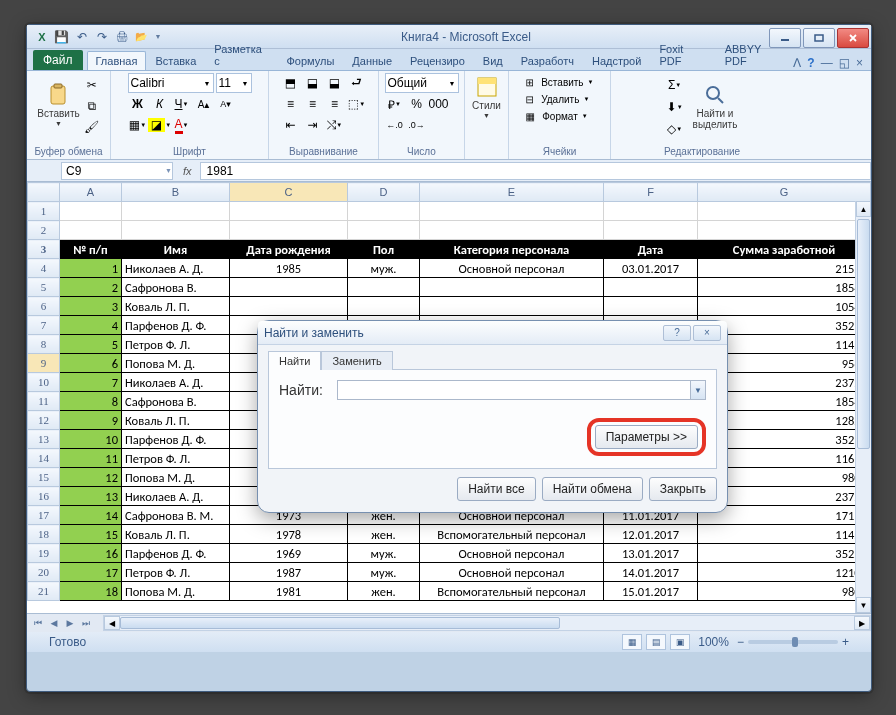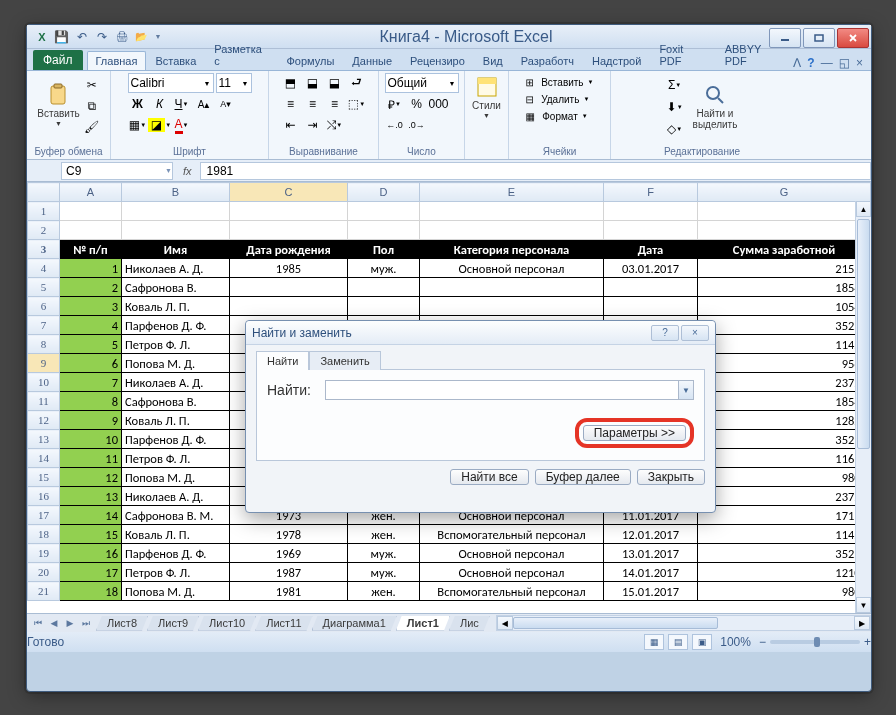--- a/index.html
+++ b/index.html
@@ -8,21 +8,21 @@
 
 
 #frame{position:absolute;left:26px;top:24px;width:846px;height:668px;
   background:#bfd2e5;border:1px solid #3f5b7d;border-radius:4px;
   box-shadow:0 0 0 2px rgba(0,0,0,.15),0 4px 18px rgba(0,0,0,.35);}
 #titlebar{height:24px;display:flex;align-items:center;background:linear-gradient(#e8eff8,#cfdff1);border-bottom:1px solid #aebfd6;}
 #qat{display:flex;align-items:center;padding-left:6px;gap:2px}
 .qat-btn{width:18px;height:18px;display:flex;align-items:center;justify-content:center;border-radius:2px;}
 .qat-btn svg,.qat-btn span{color:#3a5b88}
 .qat-drop{width:10px;height:18px;display:flex;align-items:center;justify-content:center;font-size:7px;color:#627ca0}
-#title-text{flex:1;text-align:center;font-size:16px;color:#3a5b88}
+#title-text{flex:1;text-align:center;font-size:12px;color:#3a5b88}
 #win-btns{display:flex}
 .win-btn{width:32px;height:20px;margin:2px 2px 0 0;border:1px solid #8097ba;border-radius:2px;display:flex;align-items:center;justify-content:center;background:linear-gradient(#f3f7fc,#d6e4f3);}
 .win-btn.close{background:linear-gradient(#f28a83,#d94a40);border-color:#a33;color:#fff}
 .win-btn svg{width:12px;height:10px;}
 
 
 #ribbon-tabs{height:22px;display:flex;align-items:flex-end;padding-left:6px;background:#cfdff1;border-bottom:1px solid #99b6d7;}
 .file-tab{background:#1e7146;color:#fff;padding:3px 10px;border-radius:2px 2px 0 0;margin-right:4px;font-size:12px}
 .ribbon-tab{padding:3px 8px;font-size:11px;color:#2d4f7c;border:1px solid transparent;border-bottom:none}
 .ribbon-tab.active{background:#f2f7fc;border-color:#99b6d7;border-radius:2px 2px 0 0;}
@@ -72,46 +72,46 @@
 .sheet-tabs{display:flex;align-items:flex-end}
 .sheet-tab{padding:1px 10px;font-size:11px;color:#3a3a3a;background:#d9e2ee;border:1px solid #b0c0d6;border-top:none;margin-left:-1px;clip-path:polygon(6px 0,100% 0,calc(100% - 6px) 100%,0 100%)}
 .sheet-tab.active{background:#fff;font-weight:bold}
 
 #h-scroll{flex:1;height:16px;margin-left:6px;background:#e7eef8;display:flex;border:1px solid #c3d2e5;}
 #h-scroll .scroll-arrow{width:16px;height:14px}
 #h-scroll-track{flex:1;position:relative}
 #h-scroll-thumb{position:absolute;left:0;width:60%;top:1px;bottom:1px;background:linear-gradient(#e9f0fa,#cadcf0);border:1px solid #a7bcd7;border-radius:2px}
 
 
-#status-bar{height:20px;background:linear-gradient(#e3ecf7,#cfdff1);display:flex;align-items:center;padding:0 0;color:#3a5b88;font-size:11px}
+#status-bar{height:20px;background:linear-gradient(#e3ecf7,#cfdff1);display:flex;align-items:center;padding:0 22px;color:#3a5b88;font-size:11px}
 #status-right{margin-left:auto;display:flex;align-items:center;gap:4px}
 .view-btn{width:20px;height:16px;border:1px solid #aec3dd;background:#f4f8fd;display:flex;align-items:center;justify-content:center;font-size:9px}
 .zoom-track{width:90px;height:4px;background:#b9cce2;position:relative;border-radius:2px}
 .zoom-thumb{position:absolute;left:44px;top:-3px;width:6px;height:10px;background:#6e8cb3;border-radius:2px}
 
 
-#dialog{position:absolute;left:218px;top:295px;width:471px;height:193px;
-  background:#f1f4f8;border:1px solid #7790b0;border-radius:4px;box-shadow:0 6px 20px rgba(0,0,0,.35)}
+#dialog{position:absolute;left:230px;top:295px;width:471px;height:193px;
+  background:#f1f4f8;border:1px solid #7790b0;border-radius:12px;box-shadow:0 6px 20px rgba(0,0,0,.35)}
 #dlg-title{height:24px;background:linear-gradient(#fdfefe,#e4ecf6);border-bottom:1px solid #c5d3e5;display:flex;align-items:center;padding:0 6px;border-radius:4px 4px 0 0}
 #dlg-title span{font-size:12px;color:#2d4f7c}
 #dlg-title-btns{margin-left:auto;display:flex;gap:2px}
 .dlg-wbtn{width:28px;height:16px;border:1px solid #aebfd6;border-radius:2px;background:linear-gradient(#f3f7fc,#d6e4f3);display:flex;align-items:center;justify-content:center;font-size:10px;color:#4a6d99}
 
 #dlg-tabs{display:flex;padding:6px 10px 0 10px;gap:0}
 .dlg-tab{padding:3px 10px;font-size:11px;color:#333;background:#f1f4f8;border:1px solid #b9c7da;border-bottom:none}
 .dlg-tab.active{background:#fcfdfe;position:relative;z-index:2}
 .dlg-tab:not(.active){background:#e7edf5}
 #dlg-panel{margin:0 10px;padding:10px 10px 12px 10px;background:#fcfdfe;border:1px solid #b9c7da;margin-top:-1px}
 .dlg-row{display:flex;align-items:center;gap:8px;margin-bottom:18px}
 .dlg-row label{font-size:14px;color:#333;width:50px}
 .dlg-input{flex:1;display:flex}
 .dlg-input input{flex:1;height:20px;border:1px solid #abb8cb;border-right:none;padding:0 4px;font-size:11px}
 .dlg-input .dd{width:16px;height:20px;border:1px solid #abb8cb;background:linear-gradient(#f3f7fc,#d6e4f3);display:flex;align-items:center;justify-content:center;font-size:8px;color:#4a6d99}
 
-.dlg-btn{height:16px;padding:0 10px;font-size:11px;color:#222;background:linear-gradient(#fdfdfd,#e5e9ef);border:1px solid #9aabc3;border-radius:3px;display:inline-flex;align-items:center}
+.dlg-btn{height:24px;padding:0 10px;font-size:11px;color:#222;background:linear-gradient(#fdfdfd,#e5e9ef);border:1px solid #9aabc3;border-radius:3px;display:inline-flex;align-items:center}
 
 #param-btn-wrap{display:flex;justify-content:flex-end}
 #param-highlight{border:4px solid #e53426;border-radius:12px;padding:3px 4px;display:inline-block}
 
 #dlg-footer{display:flex;justify-content:flex-end;gap:6px;padding:8px 10px 0 10px}
 
 </style>
 </head>
 <body>
 
@@ -585,29 +585,20 @@
     </div>
   </div>
 
   <div id="sheet-bar">
     <div class="sheet-nav">
       <span>⏮</span>
       <span>◀</span>
       <span>▶</span>
       <span>⏭</span>
     </div>
-    <div class="sheet-tabs" id="sheet-tabs">
-        <div class="sheet-tab">Лист8</div>
-        <div class="sheet-tab">Лист9</div>
-        <div class="sheet-tab">Лист10</div>
-        <div class="sheet-tab">Лист11</div>
-        <div class="sheet-tab">Диаграмма1</div>
-        <div class="sheet-tab active">Лист1</div>
-        <div class="sheet-tab">Лис</div>
-      </div>
     <div id="h-scroll">
       <div class="scroll-arrow">◀</div>
       <div id="h-scroll-track">
           <div id="h-scroll-thumb"></div>
         </div>
       <div class="scroll-arrow">▶</div>
     </div>
   </div>
 
   <div id="status-bar">
@@ -651,21 +642,21 @@
               <span>Параметры &gt;&gt;</span>
             </button>
         </span>
       </div>
     </div>
     <div id="dlg-footer">
       <button class="dlg-btn">
           <span>Найти все</span>
         </button>
       <button class="dlg-btn">
-          <span>Буфер далее</span>
+          <span>Найти обмена</span>
         </button>
       <button class="dlg-btn">
           <span>Закрыть</span>
         </button>
     </div>
   </div>
 
 </div>
 
 </body></html>

